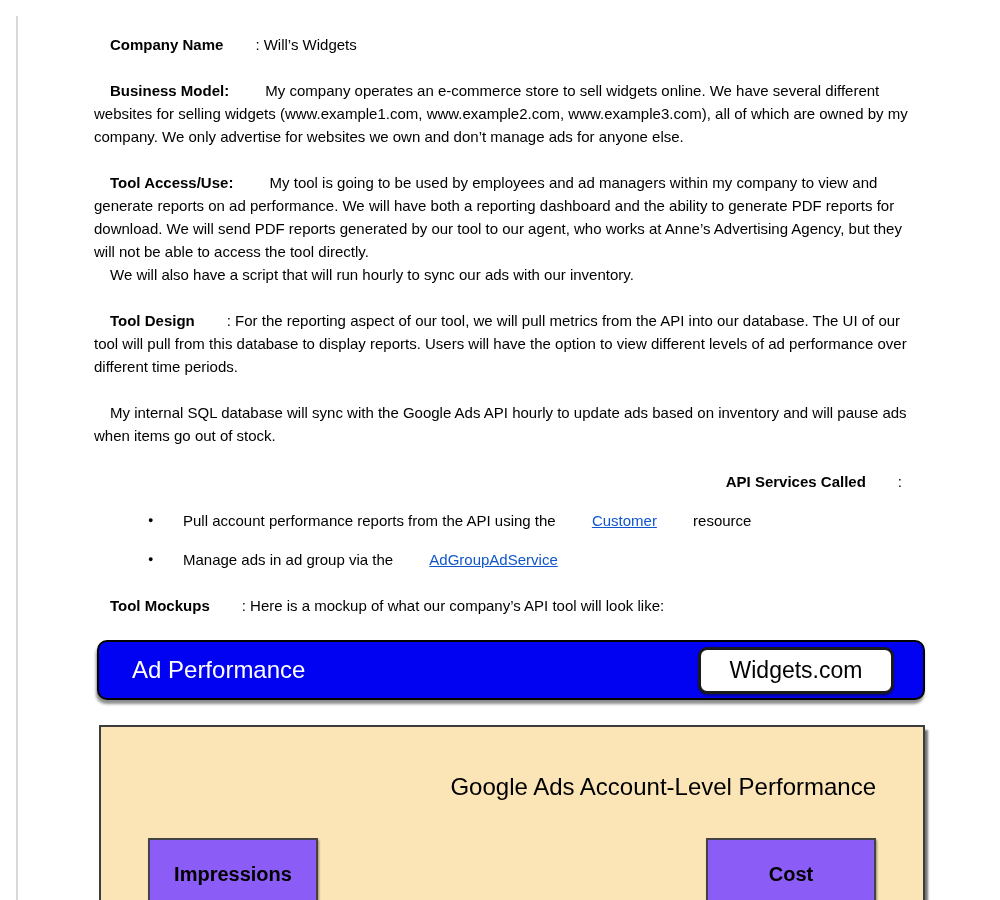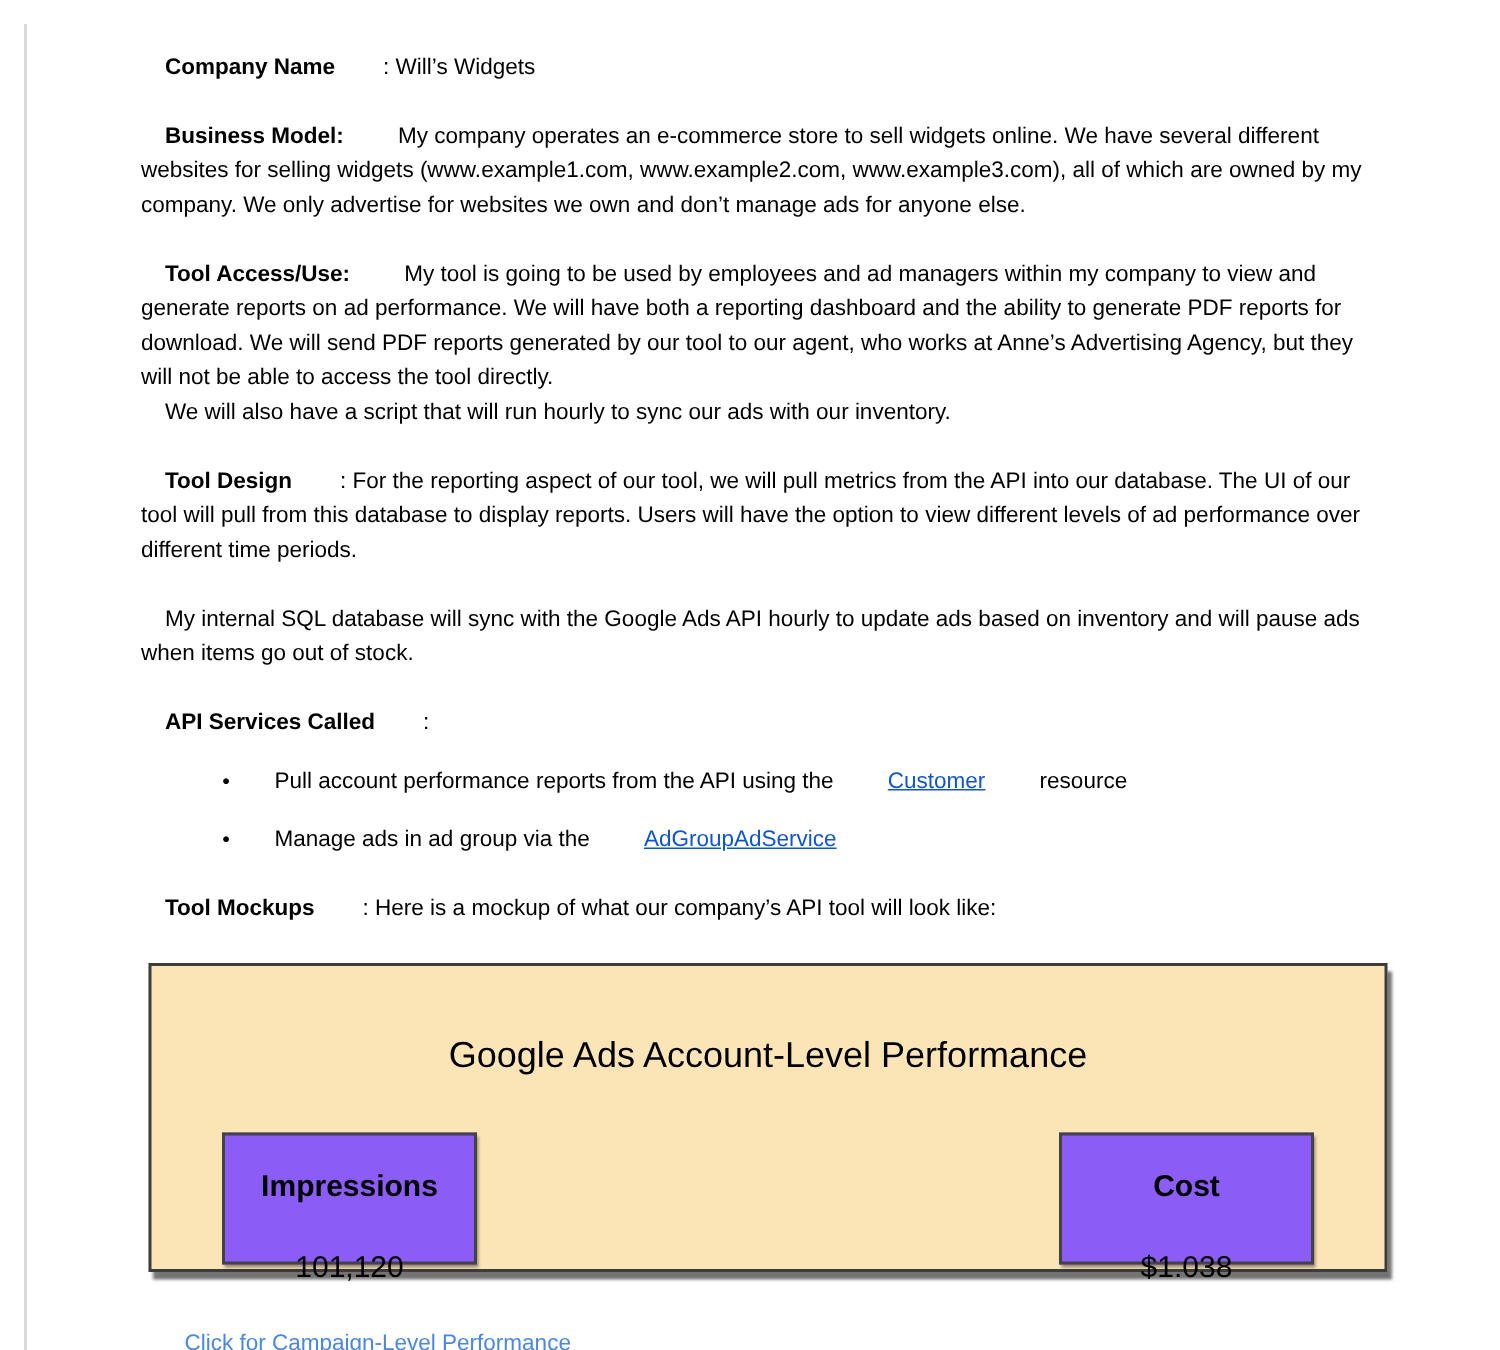--- a/index.html
+++ b/index.html
@@ -7,21 +7,21 @@
   body { font-family: "Liberation Sans", sans-serif; font-size: 15px; line-height: 23px; color: #000; }
 
   .page {
     position: absolute; top: 0; left: 0; width: 997px; height: 900px;
     border-left: 2px solid #d9d9d9; border-right: 2px solid #d9d9d9;
     background: #fff;
   }
   .content { width: 884px; padding: 1px 0 0 60px; }
 
   .para { margin: 0 0 23px 0; }
-  .para.tight { margin-bottom: 0; }
+  .para.tight { margin-bottom: 0; text-align: right; }
   b { font-weight: bold; }
 
   ul.bullets { list-style: none; margin: 0 0 23px 0; }
   ul.bullets li { position: relative; padding-left: 57px; line-height: 23px; }
   ul.bullets li::before {
     content: "●"; position: absolute; left: 38px; top: 0;
     font-size: 9px; line-height: 23px;
   }
 
   a.doclink { color: #1155CC; text-decoration: underline; cursor: pointer; }
@@ -42,21 +42,21 @@
     box-shadow: 0 2px 2px rgba(0,0,0,0.35); cursor: pointer;
   }
 
   
   .panel {
     margin: 25px 0 0 5px; width: 826px; height: 206px;
     background: #fbe5b7; border: 2px solid #3c3c3c;
     box-shadow: 3px 5px 2px rgba(0,0,0,0.55);
     padding: 13px 15px 0 15px;
   }
-  .panel-head { display: flex; align-items: flex-start; justify-content: center; height: 30px; gap: 42px; }
+  .panel-head { display: flex; align-items: flex-start; justify-content: flex-end; height: 30px; gap: 42px; }
   .panel-title { font-size: 24px; line-height: 30px; }
   .dropdown {
     width: 172px; height: 30px; background: #fff;
     border: 2px solid #111; border-radius: 7px;
     display: flex; align-items: center; justify-content: space-between;
     padding: 1px 1px 1px 0; cursor: pointer;
     box-shadow: 1px 2px 1px rgba(0,0,0,0.3);
   }
   .dropdown-value { flex: 1; text-align: center; font-size: 14px; line-height: 1; }
   .dropdown-arrow {
@@ -100,20 +100,24 @@
 
     <p class="para tight"><b>API Services Called</b><span>:</span></p>
 
     <ul class="bullets">
       <li><span>Pull account performance reports from the API using the </span><a class="doclink">Customer</a><span> resource</span></li>
       <li><span>Manage ads in ad group via the </span><a class="doclink">AdGroupAdService</a></li>
     </ul>
 
     <p class="para"><b>Tool Mockups</b><span>: Here is a mockup of what our company’s API tool will look like:</span></p>
 
+    <div class="appbar">
+      <span class="appbar-title">Ad Performance</span>
+      <button class="site-btn">Widgets.com</button>
+    </div>
 
     <div class="panel">
       <div class="panel-head">
         <span class="panel-title">Google Ads Account-Level Performance</span>
       </div>
 
       <div class="cards">
         <div class="card">
           <div class="card-label">Impressions</div>
           <div class="card-value">101,120</div>

